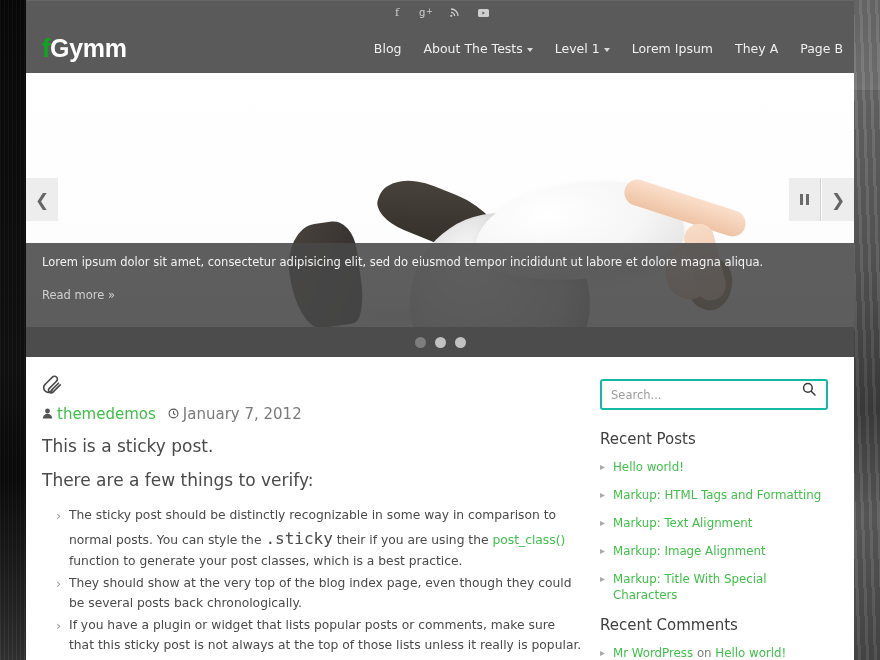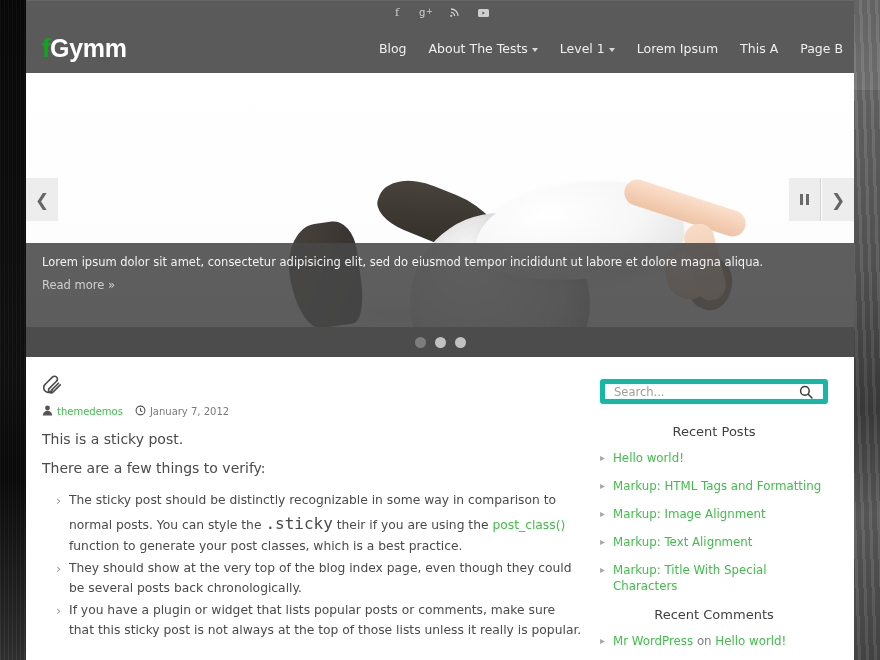--- a/index.html
+++ b/index.html
@@ -285,21 +285,21 @@
   .slide-caption h2 {
     font-size: 17px;
     font-weight: normal;
     color: #ffffff;
     margin-bottom: 9px;
     font-family: "DejaVu Sans", sans-serif;
   }
   .slide-caption p {
     font-size: 11.5px;
     color: #f2f2f2;
-    margin-bottom: 5px;
+    margin-bottom: 15px;
   }
   .slide-caption a {
     font-size: 11.5px;
     color: #cfcfcf;
     text-decoration: none;
     cursor:pointer;
   }
 
   .slider-dots-wrap {
     background: #4c4c4c;
@@ -333,29 +333,29 @@
     display:flex; align-items:center;
     gap: 3px;
     margin-bottom: 10px;
     cursor: pointer;
   }
   .post-title .clip { color:#4a4a4a; display:inline-flex; }
 
   .post-meta {
     display:flex; align-items:flex-end;
     gap: 12px;
-    font-size: 10px;
+    font-size: 15px;
     color: #7a7a7a;
     margin-bottom: 10px;
   }
   .post-meta .meta-chunk { display:flex; align-items:center; gap:4px; }
   .post-meta a { color:#3fbf49; text-decoration:none; cursor:pointer; }
 
   .post-body p {
-    font-size: 14px;
+    font-size: 17px;
     color: #4a4a4a;
     line-height: 1.62;
     margin-bottom: 6px;
   }
   .post-body ul { list-style: none; margin: 12px 0 0 14px; }
   .post-body li {
     font-size: 12.3px;
     color: #4a4a4a;
     line-height: 1.62;
     position: relative;
@@ -371,48 +371,47 @@
   code.sticky-code {
     font-family: "DejaVu Sans Mono", monospace;
     font-size: 16px;
     color: #4a4a4a;
   }
   .post-body a.inline-link { color:#3fbf49; text-decoration:none; cursor:pointer; }
 
   
   .search-box {
     position: relative;
-    border: 5px solid #14b8a6;
+    border: 2px solid #14b8a6;
     border-radius: 3px;
-    height: 25px;
-    display:flex; align-items:center;
+    height: 31px;
+    display:flex; 
     padding: 0 9px;
     margin-bottom: 20px;
     background:#fff;
   }
   .search-box input {
     border:none; outline:none;
     flex:1;
     font-size: 11.5px;
     color:#555;
     font-family: "DejaVu Sans", sans-serif;
     background: transparent;
   }
   .search-box input::placeholder { color:#9d9d9d; }
   .search-btn {
     display:flex; align-items:center; justify-content:center;
     width:16px; height:16px; cursor:pointer; color:#444;
   }
 
   .widget-title {
-    font-size: 13px;
+    font-size: 15px;
     color: #3f3f3f;
     font-weight: normal;
     margin-bottom: 12px;
-    text-align: center;
   }
   .widget ul { list-style:none; margin-bottom: 6px; }
   .widget li {
     font-size: 11.8px;
     line-height: 1.35;
     margin-bottom: 12px;
     padding-left: 13px;
     position: relative;
     color: #7d7d7d;
   }
@@ -476,21 +475,21 @@
           <span class="caret"></span>
         </div>
         <div class="nav-item">
           <span>Level 1</span>
           <span class="caret"></span>
         </div>
         <div class="nav-item">
           <span>Lorem Ipsum</span>
         </div>
         <div class="nav-item">
-          <span>This A</span>
+          <span>They A</span>
         </div>
         <div class="nav-item">
           <span>Page B</span>
         </div>
       </nav>
     </div>
   </header>
 
   <section class="slider">
     <div class="slide-img">
@@ -587,22 +586,22 @@
             <path d="M9.2 9.2 L13 13" stroke-linecap="round"></path>
           </svg>
         </span>
       </div>
 
       <div class="widget">
         <h3 class="widget-title">Recent Posts</h3>
         <ul>
           <li><a>Hello world!</a></li>
           <li><a>Markup: HTML Tags and Formatting</a></li>
+          <li><a>Markup: Text Alignment</a></li>
           <li><a>Markup: Image Alignment</a></li>
-          <li><a>Markup: Text Alignment</a></li>
           <li><a>Markup: Title With Special Characters</a></li>
         </ul>
       </div>
 
       <div class="widget">
         <h3 class="widget-title">Recent Comments</h3>
         <ul>
           <li><a>Mr WordPress</a> <span>on</span> <a>Hello world!</a></li>
         </ul>
       </div>

